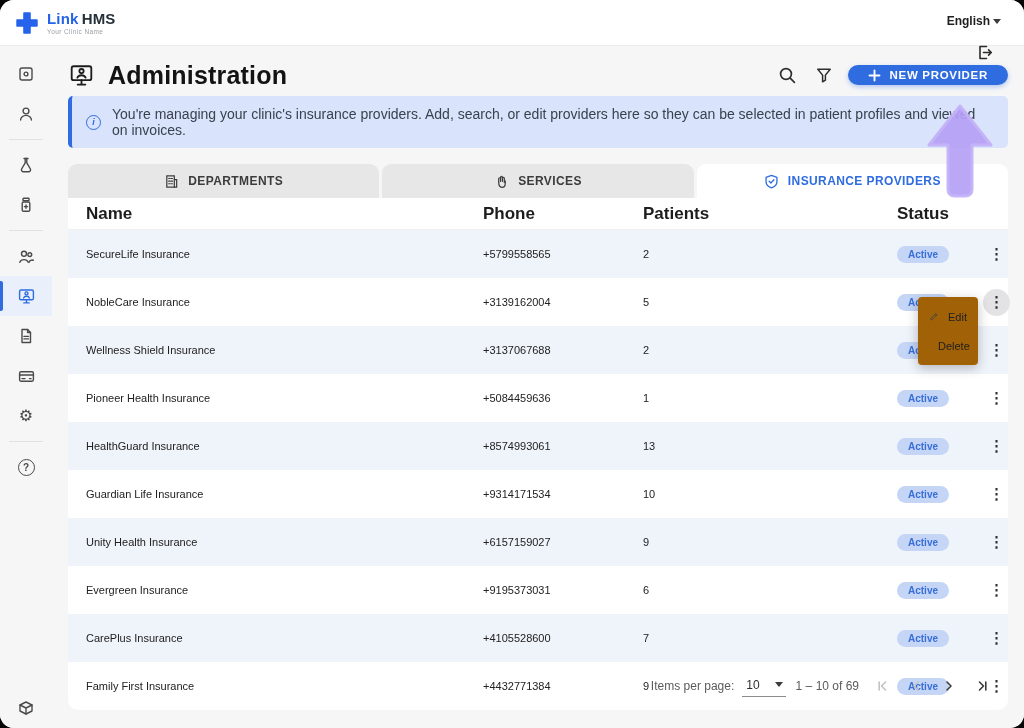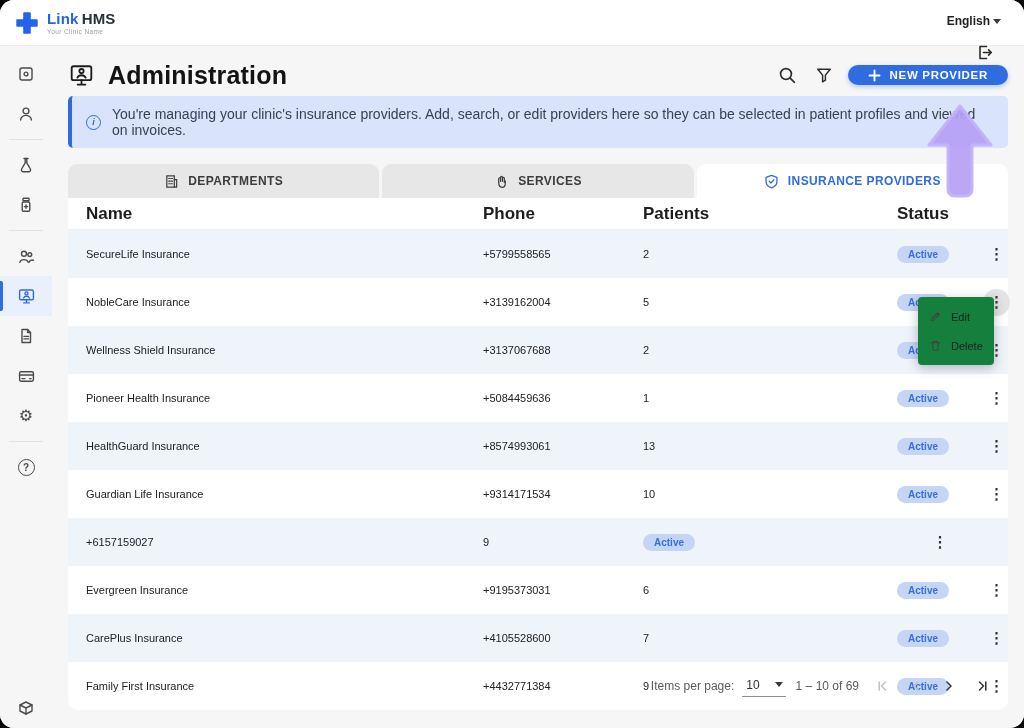--- a/index.html
+++ b/index.html
@@ -79,21 +79,21 @@
 
   .pagination { position:absolute; left:0; right:0; bottom:0; height:48px; display:flex; align-items:center;
                 justify-content:flex-end; gap:10px; padding-right:16px; font-size:12px; color:#5b5b5b; }
   .ipp { display:flex; align-items:center; gap:8px; }
   .ipp-select { display:flex; align-items:center; gap:12px; border-bottom:1px solid #8c8c8c;
                 padding:2px 3px 4px 4px; color:#2f2f2f; cursor:pointer; }
   .nav-group { display:flex; align-items:center; gap:13px; margin-left:4px; }
   .nav-btn { background:none; border:none; padding:2px; cursor:pointer; display:flex; }
 
   
-  .context-menu { position:absolute; left:918px; top:297px; width:76px; background:#15803d; border-radius:4px;
+  .context-menu { position:absolute; left:918px; top:297px; width:60px; background:#a16207; border-radius:4px;
                   box-shadow:0 3px 12px rgba(0,0,0,.25); z-index:30; padding:5px 0; }
   .menu-item { display:flex; align-items:center; gap:9px; padding:8px 11px; font-size:11px; color:#1e1e1e;
                cursor:pointer; background:none; border:none; width:100%; }
 
   
   .arrow-annot { position:absolute; left:926px; top:103px; z-index:40; pointer-events:none; }
 </style>
 </head>
 <body>
 
@@ -326,20 +326,21 @@
       <div class="trow">
         <div>Guardian Life Insurance</div>
         <div>+9314171534</div>
         <div>10</div>
         <div><span class="badge">Active</span></div>
         <button class="kebab">
             <span>⋮</span>
           </button>
       </div>
       <div class="trow shade">
+        <div>Unity Health Insurance</div>
         <div>+6157159027</div>
         <div>9</div>
         <div><span class="badge">Active</span></div>
         <button class="kebab">
             <span>⋮</span>
           </button>
       </div>
       <div class="trow">
         <div>Evergreen Insurance</div>
         <div>+9195373031</div>

